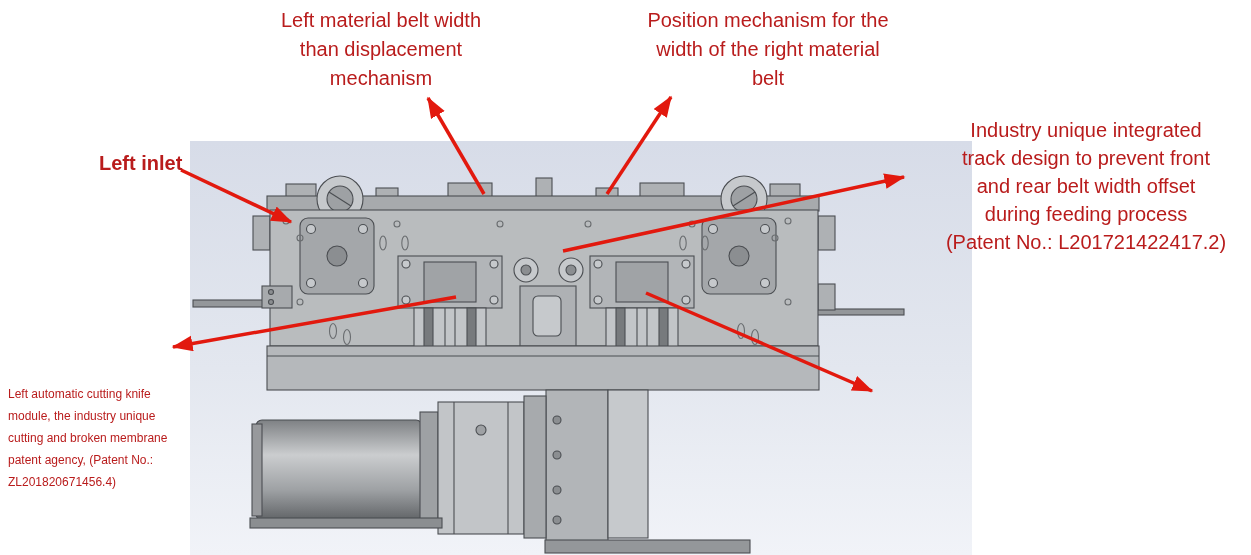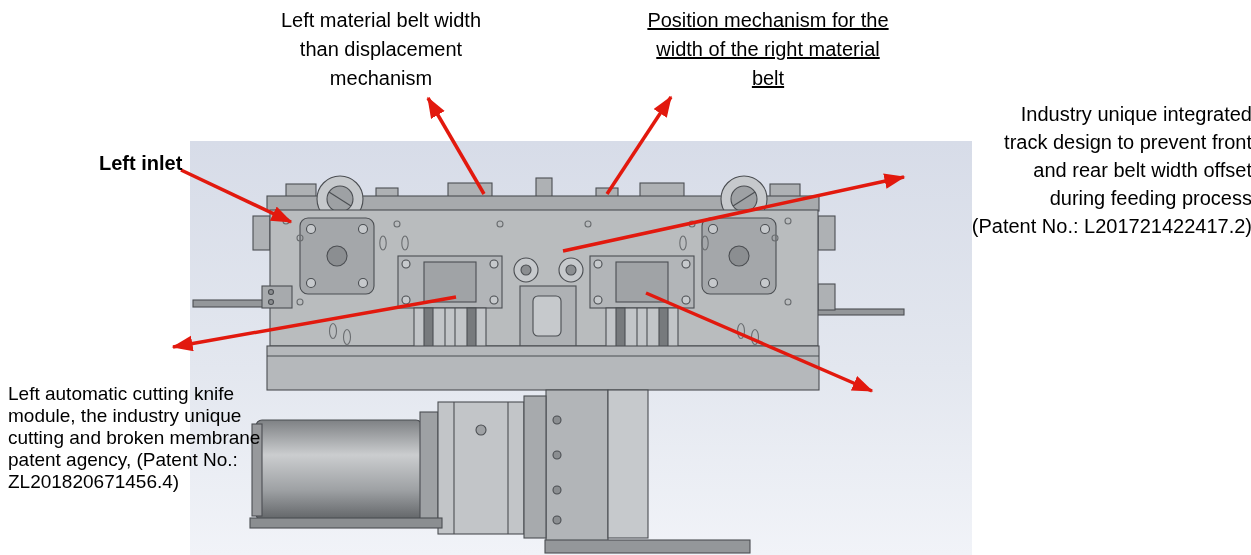--- a/index.html
+++ b/index.html
@@ -6,28 +6,28 @@
   html,body { background:#ffffff; font-family:"Liberation Sans", sans-serif; }
   .canvas {
     position:relative; width:1251px; height:555px; background:#ffffff; overflow:hidden;
   }
   .panel {
     position:absolute; left:190px; top:141px; width:782px; height:414px;
     background:linear-gradient(180deg, var(--panel-top,#d8dde8) 0%, var(--panel-mid,#e4e8f0) 55%, var(--panel-bottom,#f0f2f7) 100%);
   }
   svg.layer { position:absolute; left:0; top:0; }
   .label {
-    position:absolute; color:#000000; white-space:pre-line;
+    position:absolute; color:#b91c1c; white-space:pre-line;
   }
   .lab-top { font-size:20px; line-height:29px; text-align:center; }
   .lab-left-belt   { left:236px; top:6px;  width:290px; }
-  .lab-right-belt  { left:608px; top:6px;  width:320px;text-decoration:underline; }
+  .lab-right-belt  { left:608px; top:6px;  width:320px; }
   .lab-left-inlet  { left:99px;  top:151px; font-size:20px; line-height:24px;font-weight:bold; }
-  .lab-track       { left:920px; top:100px; width:332px; font-size:20px; line-height:28px; text-align:right; }
-  .lab-left-cutter { left:8px;   top:383px; width:256px; font-size:19px; line-height:22px; text-align:left; }
+  .lab-track       { left:920px; top:116px; width:332px; font-size:20px; line-height:28px; text-align:center; }
+  .lab-left-cutter { left:8px;   top:383px; width:256px; font-size:12px; line-height:22px; text-align:left; }
   .lab-right-cutter{ left:862px; top:385px; width:286px; font-size:20px; line-height:29px; text-align:center; }
   .arrows line { stroke:var(--arrow-color,#e2190e); stroke-width:3.5; }
   .arrows .ah  { fill:var(--arrow-color,#e2190e); }
   .machine { stroke:#4b4e52; stroke-width:1.1; }
 </style>
 </head>
 <body>
 
 <div class="canvas">
 

